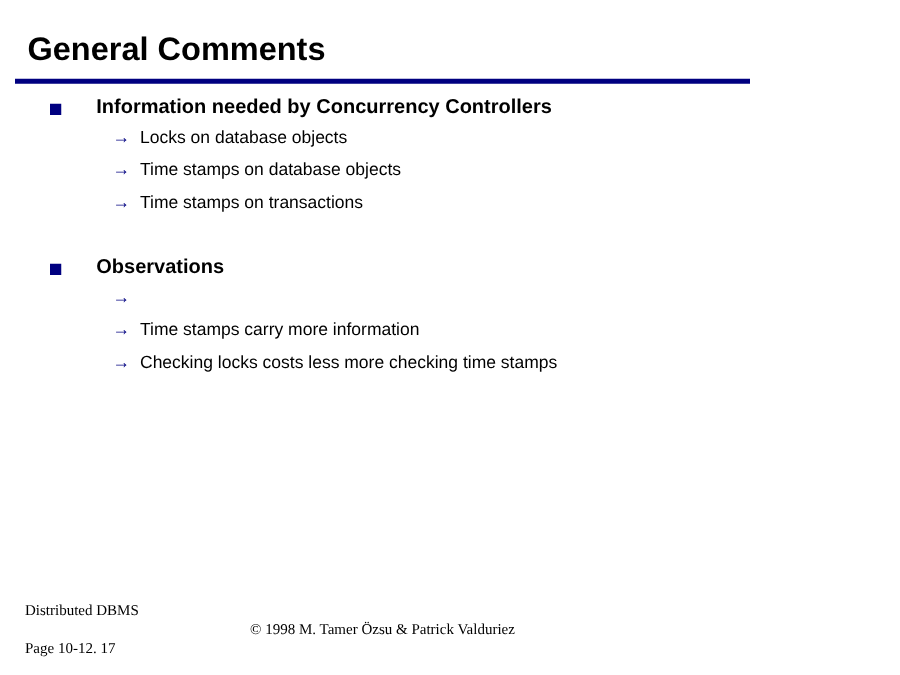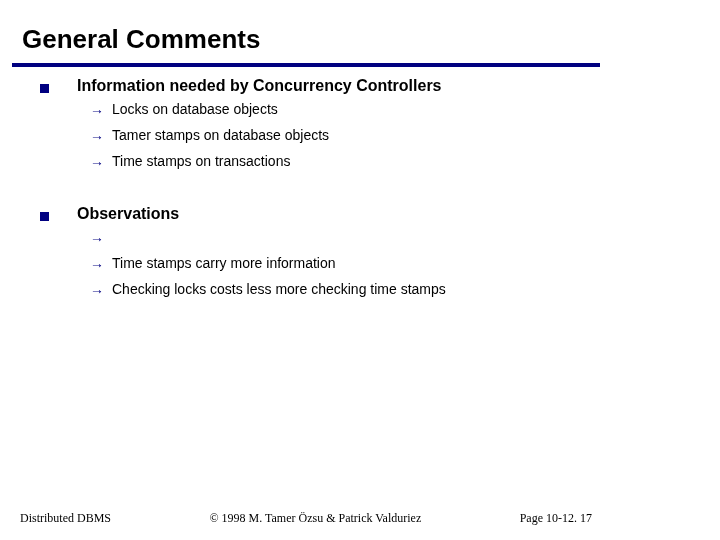--- a/index.html
+++ b/index.html
@@ -7,21 +7,21 @@
   .slide { width: 612px; height: 540px; position: relative; }
   .title { font-size: 26px; font-weight: bold; padding: 24px 22px 6px 22px; }
   .rule { height: 4px; background: #000080; margin: 2px 12px 10px 12px; }
   .content { padding: 0 0 0 40px; }
   .section { margin-top: 8px; }
   .section-header { display: flex; align-items: baseline; gap: 28px; font-size: 16px; font-weight: bold; margin-bottom: 6px; }
   .sq { display:inline-block; width:9px; height:9px; background:#000080; flex:0 0 9px; position:relative; top:2px;}
   .sub-list { padding-left: 50px; }
   .sub-item { display:flex; align-items:baseline; gap:8px; font-size:14px; margin: 6px 0 10px 0; }
   .arrow { color:#000080; font-weight:bold; font-family: 'Arial', sans-serif; font-size:14px; flex:0 0 auto; }
-  .footer { position:absolute; left:0; right:0; bottom:14px; display:flex; justify-content:space-between; padding:0 20px; font-family:"Times New Roman", Times, serif; font-size:12px; }
+  .footer { position:absolute; left:0; right:0; bottom:14px; display:flex; justify-content:space-between; padding:0 20px; font-family:"Times New Roman", Times, serif; font-size:12px;flex-direction:column; }
   .footer .c { text-align:center; flex:1; }
   .footer .l { text-align:left; flex:0 0 auto; }
   .footer .r { text-align:left; flex:0 0 auto; }
   .gap { height:18px; }
 </style>
 </head>
 <body>
 <div class="slide">
 
   <div class="title">General Comments</div>
@@ -34,21 +34,21 @@
         <span class="sq"></span>
         <span>Information needed by Concurrency Controllers</span>
       </div>
       <div class="sub-list">
         <div class="sub-item">
           <span class="arrow">→</span>
           <span>Locks on database objects</span>
         </div>
         <div class="sub-item">
           <span class="arrow">→</span>
-          <span>Tamer stamps on database objects</span>
+          <span>Time stamps on database objects</span>
         </div>
         <div class="sub-item">
           <span class="arrow">→</span>
           <span>Time stamps on transactions</span>
         </div>
       </div>
     </div>
 
     <div class="gap"></div>
 

